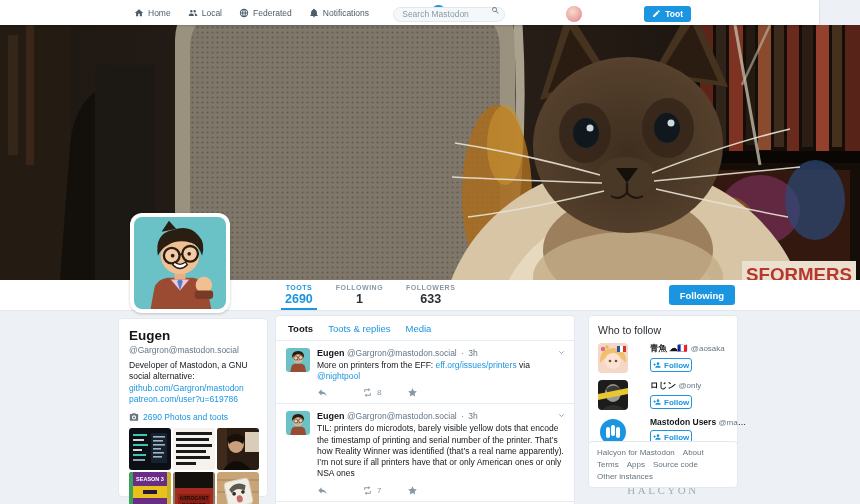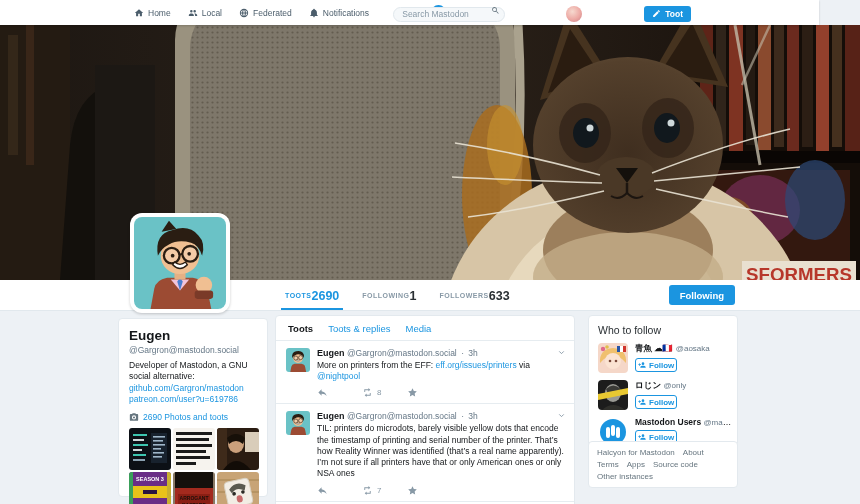--- a/index.html
+++ b/index.html
@@ -29,21 +29,21 @@
             font-family:"Liberation Sans",sans-serif; font-size:8.5px; font-weight:bold; display:flex; align-items:center; gap:4px; padding:0 8px; cursor:pointer; }
   .toot-btn svg { width:9px; height:9px; fill:#fff; }
 
   
   .banner { position:absolute; top:25px; left:0; width:860px; height:255px; z-index:1; overflow:hidden; }
   .banner svg { display:block; }
 
   
   .statsbar { position:absolute; top:280px; left:0; width:860px; height:31px; background:#fff;
               border-bottom:1px solid #e1e8ed; z-index:10; display:flex; align-items:stretch; padding-left:281px; }
-  .stat { display:flex; flex-direction:row; align-items:center; justify-content:center; margin-right:15px; padding:0 4px; cursor:pointer; }
+  .stat { display:flex; flex-direction:column; align-items:center; justify-content:center; margin-right:15px; padding:0 4px; cursor:pointer; }
   .stat-label { font-size:7px; font-weight:bold; letter-spacing:.5px; color:#8899a6; }
   .stat-value { font-size:12.5px; font-weight:bold; color:#292f33; margin-top:1px; }
   .stat.active { box-shadow:inset 0 -2px 0 #1b95e0; }
   .stat.active .stat-label, .stat.active .stat-value { color:#1b95e0; }
   .following-btn { position:absolute; right:125px; top:5px; height:20px; padding:0 11px; border:none; border-radius:3px;
               background:#1b95e0; color:#fff; font-family:"Liberation Sans",sans-serif; font-size:9.5px; font-weight:bold; cursor:pointer; }
 
   
   .avatar-box { position:absolute; left:130px; top:213px; width:100px; height:100px; background:#fff;
               border-radius:12px; padding:4px; z-index:20; box-shadow:0 1px 3px rgba(0,0,0,.2); cursor:pointer; }
@@ -79,21 +79,21 @@
   .chev { position:absolute; top:7px; right:8px; width:9px; height:9px; stroke:#8899a6; fill:none; stroke-width:2.5; cursor:pointer; }
   .t-actions { display:flex; margin-top:5px; }
   .act { display:flex; align-items:center; gap:4px; width:45px; color:#8899a6; cursor:pointer; }
   .act svg { width:11px; height:11px; fill:#8899a6; }
   .cnt { font-size:8px; color:#8899a6; }
 
   
   .who-card { position:absolute; left:588px; top:315px; width:150px; background:#fff; border:1px solid #e3e9ee;
               border-radius:4px; padding:8px 9px 4px 9px; z-index:5; }
   .who-title { font-size:10.5px; font-weight:normal; color:#292f33; margin-bottom:7px; }
-  .sug { display:flex; gap:7px; margin-bottom:7px; }
+  .sug { display:flex; gap:22px; margin-bottom:7px; }
   .s-avatar { width:30px; height:30px; border-radius:4px; overflow:hidden; flex:none; cursor:pointer; }
   .s-avatar svg { width:30px; height:30px; display:block; }
   .s-info { min-width:0; }
   .s-line { font-size:8.5px; white-space:nowrap; overflow:hidden; text-overflow:ellipsis; width:100px; }
   .s-name { font-weight:bold; color:#14171a; cursor:pointer; }
   .s-handle { color:#657786; font-size:8px; }
   .follow-btn { margin-top:3px; height:14px; border:1px solid #1b95e0; background:#fff; color:#1b95e0; border-radius:3px;
               font-family:"Liberation Sans",sans-serif; font-size:8px; font-weight:bold; display:flex; align-items:center; gap:3px; padding:0 2px; cursor:pointer; }
   .follow-btn svg { width:8px; height:8px; fill:#1b95e0; }
   .footer-card { position:absolute; left:588px; top:441px; width:150px; background:#fff; border:1px solid #e3e9ee;
@@ -536,14 +536,15 @@
 
   <div class="footer-card">
     <a class="f-link">Halcyon for Mastodon</a>
     <a class="f-link">About</a>
     <a class="f-link">Terms</a>
     <a class="f-link">Apps</a>
     <a class="f-link">Source code</a>
     <a class="f-link">Other instances</a>
   </div>
 
+  <div class="wordmark">HALCYON</div>
 
 </div>
 
 </body></html>

